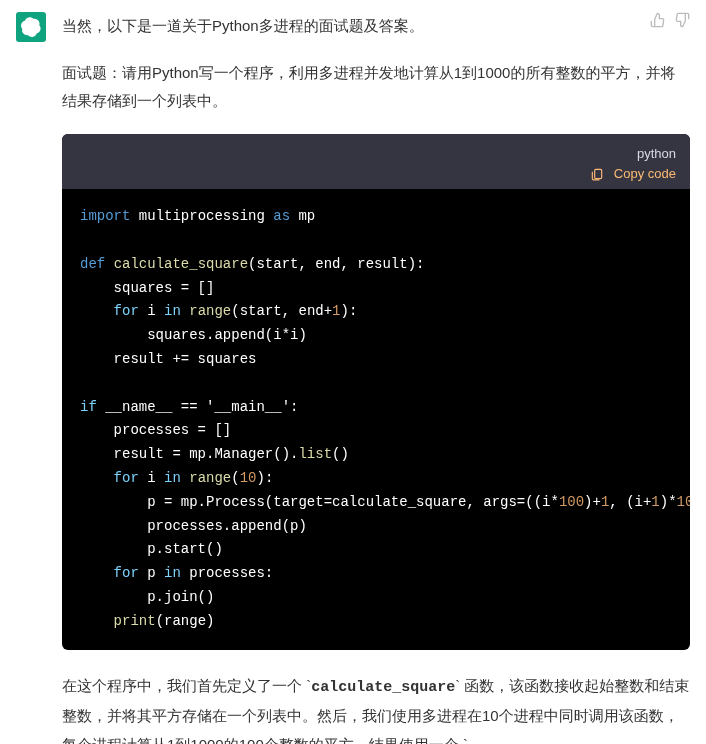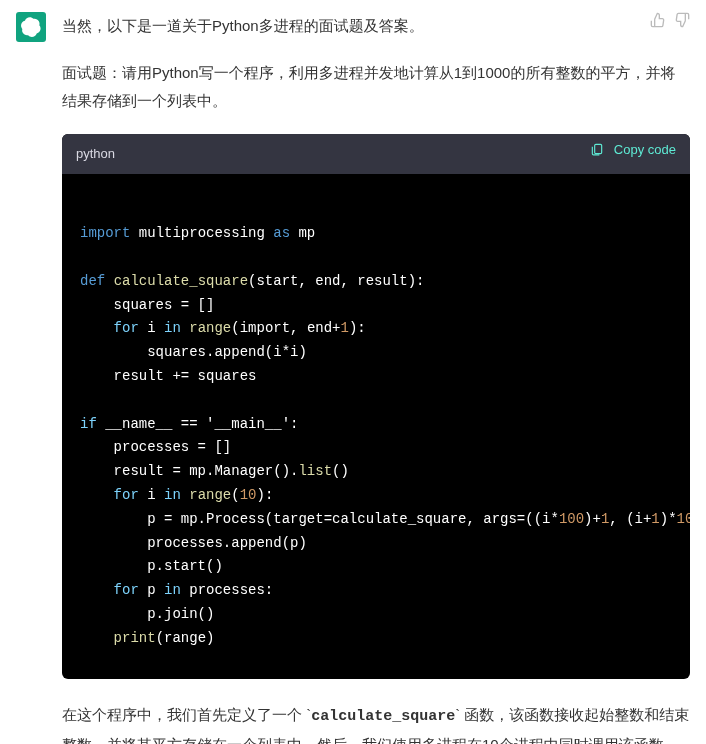--- a/index.html
+++ b/index.html
@@ -6,24 +6,24 @@
   body { font-family: -apple-system, "Segoe UI", "Helvetica Neue", Arial, "PingFang SC", "Microsoft YaHei", sans-serif; background: #fff; width: 706px; color: #333; }
   .msg { display: flex; padding: 12px 16px 20px 16px; gap: 16px; position: relative; }
   .avatar { width: 30px; height: 30px; flex-shrink: 0; background: #10a37f; border-radius: 3px; display: flex; align-items: center; justify-content: center; }
   .avatar svg { width: 20px; height: 20px; }
   .content { flex: 1; min-width: 0; font-size: 15px; line-height: 1.9; color: #333; }
   .content p { margin-bottom: 18px; }
   .content p:last-child { margin-bottom: 0; }
   .feedback { position: absolute; top: 12px; right: 16px; display: flex; gap: 8px; color: #bbb; }
   .feedback span { cursor: pointer; font-size: 16px; }
   .codeblock { background: #000; border-radius: 6px; margin: 10px 0 22px 0; overflow: hidden; font-size: 13.5px; }
-  .codeheader { background: #343541; color: #d9d9e3; display: flex; justify-content: space-between; align-items: flex-start; padding: 8px 14px; font-size: 13px; }
-  .copybtn { background: none; border: none; color: #5eead4; cursor: pointer; display: flex; align-items: center; gap: 10px; font-size: 13px; font-family: inherit; }
+  .codeheader { background: #343541; color: #d9d9e3; display: flex; justify-content: space-between; align-items: flex-end; padding: 8px 14px; font-size: 13px; flex-direction: column; }
+  .copybtn { background: none; border: none; color: #fdba74; cursor: pointer; display: flex; align-items: center; gap: 10px; font-size: 13px; font-family: inherit; }
   .copybtn svg { width: 14px; height: 14px; }
-  .codebody { padding: 28px 18px; font-family: "Consolas", "Courier New", monospace; font-size: 14px; line-height: 1.7; color: #fff; overflow-x: auto; white-space: pre; margin-top: 20px; }
+  .codebody { padding: 16px 18px; font-family: "Consolas", "Courier New", monospace; font-size: 14px; line-height: 1.7; color: #fff; overflow-x: auto; white-space: pre; }
   .kw { color: #569cd6; }
   .kw2 { color: #7dd3fc; }
   .fn { color: #dcdcaa; }
   .str { color: #ffffff; }
   .num { color: #d19a66; }
   .plain { color: #fff; }
   code.inline { font-family: "Consolas", "Courier New", monospace; font-weight: bold; }
 </style>
 </head>
 <body>
@@ -46,21 +46,21 @@
               <rect x="8" y="4" width="12" height="16" rx="2"></rect>
               <path d="M4 8v12a2 2 0 0 0 2 2h10"></path>
             </svg>
           <span>Copy code</span>
         </button>
       </div>
       <div class="codebody" id="codebody"><span class="kw">import</span><span class="plain"> multiprocessing </span><span class="kw">as</span><span class="plain"> mp
 
 </span><span class="kw">def</span><span class="plain"> </span><span class="fn">calculate_square</span><span class="plain">(start, end, result):
     squares = []
-    </span><span class="kw2">for</span><span class="plain"> i </span><span class="kw2">in</span><span class="plain"> </span><span class="fn">range</span><span class="plain">(import, end+</span><span class="num">1</span><span class="plain">):
+    </span><span class="kw2">for</span><span class="plain"> i </span><span class="kw2">in</span><span class="plain"> </span><span class="fn">range</span><span class="plain">(start, end+</span><span class="num">1</span><span class="plain">):
         squares.append(i*i)
     result += squares
 
 </span><span class="kw2">if</span><span class="plain"> __name__ == </span><span class="str">'__main__'</span><span class="plain">:
     processes = []
     result = mp.Manager().</span><span class="fn">list</span><span class="plain">()
     </span><span class="kw2">for</span><span class="plain"> i </span><span class="kw2">in</span><span class="plain"> </span><span class="fn">range</span><span class="plain">(</span><span class="num">10</span><span class="plain">):
         p = mp.Process(target=calculate_square, args=((i*</span><span class="num">100</span><span class="plain">)+</span><span class="num">1</span><span class="plain">, (i+</span><span class="num">1</span><span class="plain">)*</span><span class="num">100</span><span class="plain">, result
         processes.append(p)
         p.start()

